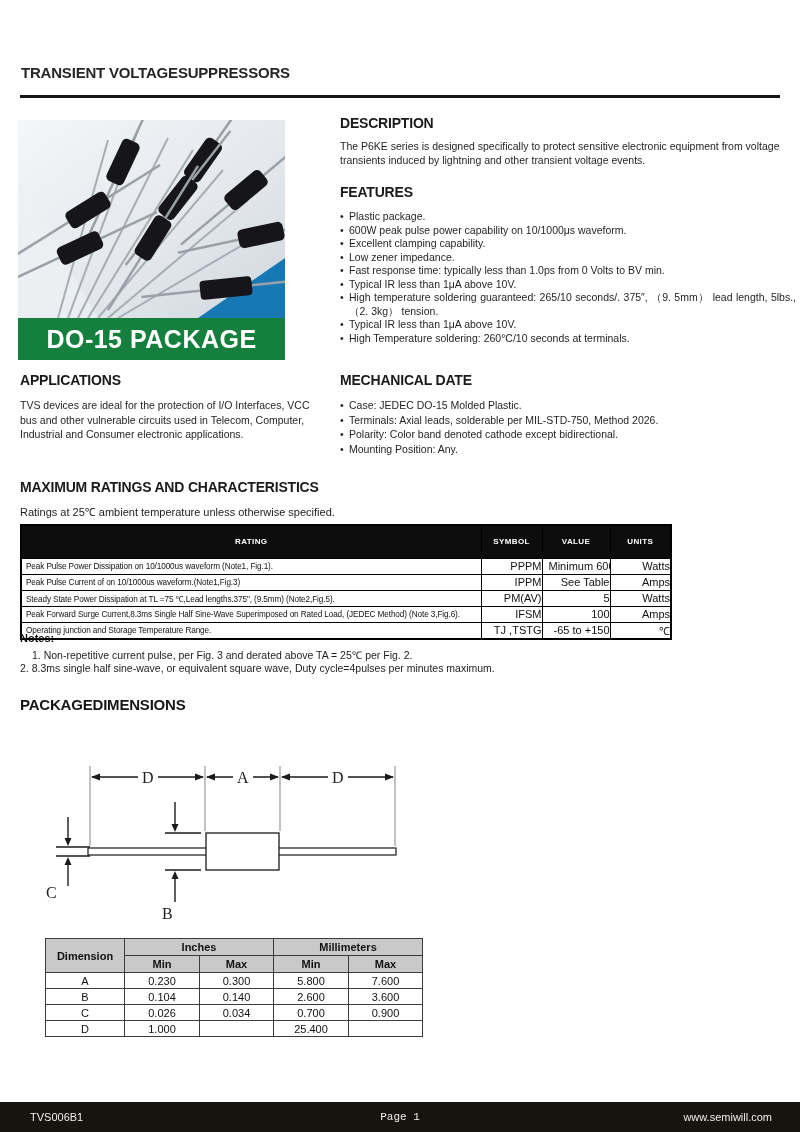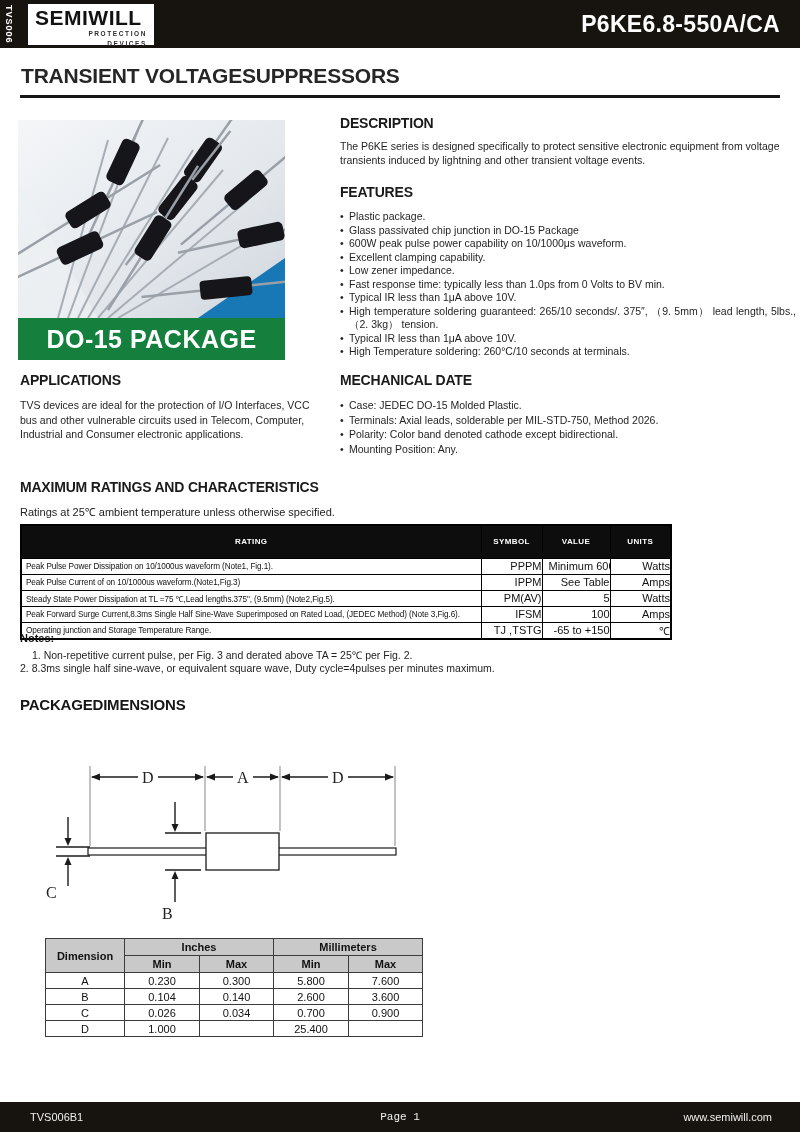--- a/index.html
+++ b/index.html
@@ -13,21 +13,21 @@
   .side-label {
     position:absolute; left:1px; top:0; height:48px; width:15px;
     color:#ffffff; font-size:9px; font-weight:bold; letter-spacing:1px;
     writing-mode:vertical-rl; text-align:center; line-height:14px;
   }
   .logo-box { position:absolute; left:28px; top:4px; width:126px; height:41px; background:#ffffff; padding:3px 7px 0 7px; }
   .logo-name { font-size:21px; font-weight:800; color:#121212; line-height:1; letter-spacing:0.5px; }
   .logo-sub { font-size:6.5px; font-weight:bold; color:#2b2b2b; text-align:right; letter-spacing:1.6px; line-height:8px; margin-top:2px; }
   .part-number { position:absolute; right:20px; top:11px; color:#ffffff; font-size:23px; font-weight:bold; letter-spacing:0.3px; }
   
-  .doc-title { position:absolute; left:21px; top:64px; font-size:21px; font-weight:800; color:#262626; letter-spacing:-0.2px; }
+  .doc-title { position:absolute; left:21px; top:64px; font-size:15px; font-weight:800; color:#262626; letter-spacing:-0.2px; }
   .title-rule { position:absolute; left:20px; top:95px; width:760px; height:3px; background:#161616; }
   
   .photo-block { position:absolute; left:18px; top:120px; width:267px; height:240px; }
   .photo-svg { position:absolute; left:0; top:0; }
   .caption-bar {
     position:absolute; left:0; top:198px; width:267px; height:42px; background:#15803d;
     color:#ffffff; font-size:25px; font-weight:800; text-align:center; line-height:42px; letter-spacing:0.5px;
   }
   
   .sec-heading { position:absolute; font-size:14px; font-weight:800; color:#1a1a1a; letter-spacing:-0.2px; }
@@ -68,29 +68,20 @@
   .footer-bar { position:absolute; left:0; top:1102px; width:800px; height:30px; background:#17130f; color:#efefef; font-size:11px; }
   .footer-left { position:absolute; left:30px; line-height:30px; }
   .footer-center { position:absolute; left:0; width:800px; text-align:center; line-height:30px;font-family:Liberation Mono, monospace; }
   .footer-right { position:absolute; right:28px; line-height:30px; }
 </style>
 </head>
 <body>
 
 <div class="page">
 
-  <div class="header-bar">
-    <div class="side-label">TVS006</div>
-    <div class="logo-box">
-      <div class="logo-name">SEMIWILL</div>
-      <div class="logo-sub">PROTECTION</div>
-      <div class="logo-sub">DEVICES</div>
-    </div>
-    <div class="part-number">P6KE6.8-550A/CA</div>
-  </div>
 
   <div class="doc-title">TRANSIENT VOLTAGESUPPRESSORS</div>
   <div class="title-rule"></div>
 
   <div class="photo-block">
     <svg class="photo-svg" width="267" height="198" viewBox="0 0 267 198">
       <defs>
         <linearGradient id="bgGrad" x1="0" y1="0" x2="1" y2="1">
           <stop offset="0" stop-color="#f4f6f8"></stop>
           <stop offset="0.6" stop-color="#e3e7ec"></stop>
@@ -150,21 +141,20 @@
     </svg>
     <div class="caption-bar">DO-15 PACKAGE</div>
   </div>
 
   <div class="sec-heading" style="left:340px; top:115px;">DESCRIPTION</div>
   <div class="body-text" style="left:340px; top:139px; width:454px;">The P6KE series is designed specifically to protect sensitive electronic equipment from voltage transients induced by lightning and other transient voltage events.</div>
 
   <div class="sec-heading" style="left:340px; top:184px;">FEATURES</div>
   <ul class="bullets body-text features-list" style="left:340px; top:210px; width:456px;">
     <li>Plastic package.</li>
-    <li>Glass passivated chip junction in DO-15 Package</li>
     <li>600W peak pulse power capability on 10/1000μs waveform.</li>
     <li>Excellent clamping capability.</li>
     <li>Low zener impedance.</li>
     <li>Fast response time: typically less than 1.0ps from 0 Volts to BV min.</li>
     <li>Typical IR less than 1μA above 10V.</li>
     <li>High temperature soldering guaranteed: 265/10 seconds/. 375″, （9. 5mm） lead length, 5lbs., （2. 3kg） tension.</li>
     <li>Typical IR less than 1μA above 10V.</li>
     <li>High Temperature soldering: 260°C/10 seconds at terminals.</li>
   </ul>
 

